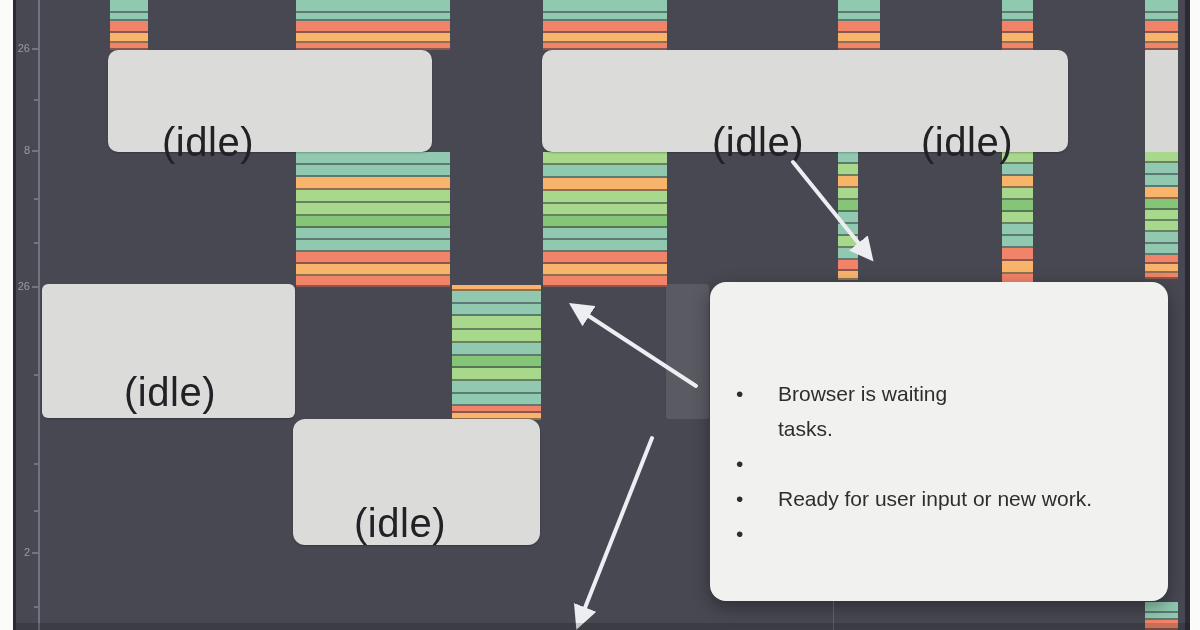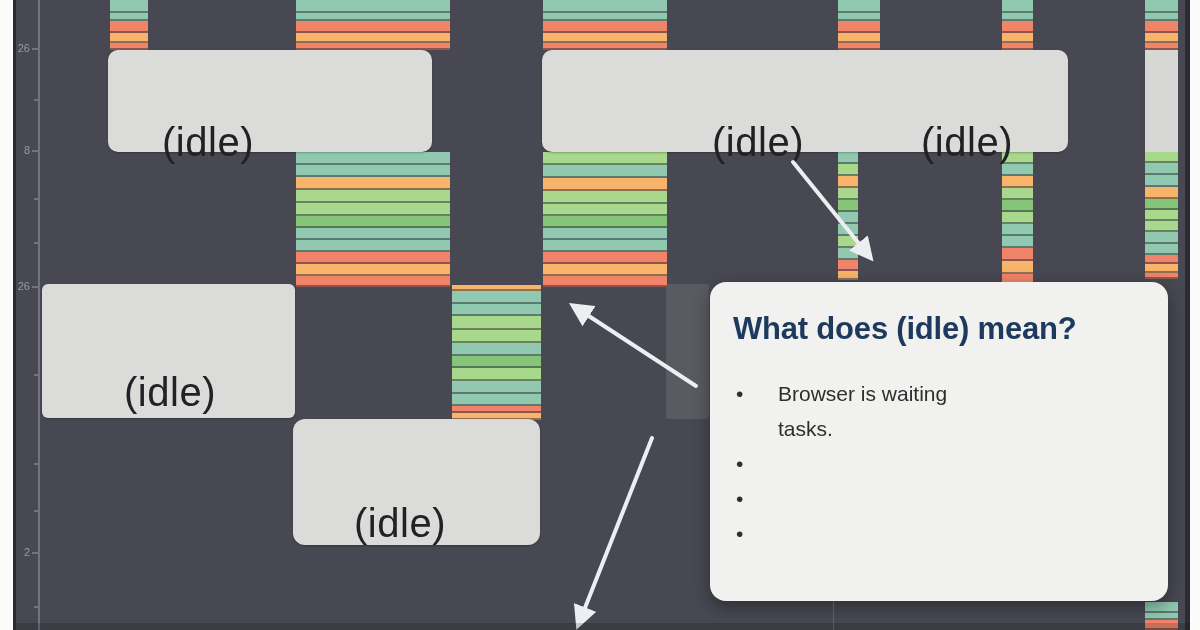--- a/index.html
+++ b/index.html
@@ -211,32 +211,32 @@
       <div class="idle-box" style="left: 42px; top: 284px; width: 253px; height: 134px; border-radius: 6px; background: rgb(219, 219, 217);">
         <span class="idle-label" style="left: 128px;">(idle)</span>
       </div>
       <div class="idle-box" style="left: 293px; top: 419px; width: 247px; height: 126px; border-radius: 12px; background: rgb(219, 219, 217);">
         <span class="idle-label" style="left: 107px;">(idle)</span>
       </div>
       <div style="position: absolute; left: 1145px; top: 50px; width: 33px; height: 102px; background: rgb(215, 215, 213);"></div>
     </div>
 
   <div id="card">
-    <h2>What does (idle) mean?</h2>
     <ul id="card-bullets">
         <li>
           <span class="dot">•</span>
           <span class="txt">Browser is waiting
 tasks.</span>
         </li>
         <li>
           <span class="dot">•</span>
         </li>
         <li>
           <span class="dot">•</span>
+          <span class="txt">Ready for user input or new work.</span>
         </li>
         <li>
           <span class="dot">•</span>
         </li>
       </ul>
   </div>
 
   <svg id="arrow-svg" width="1200" height="630">
     <defs>
       <marker id="ah" markerWidth="6" markerHeight="6" refX="4.2" refY="3" orient="auto">

